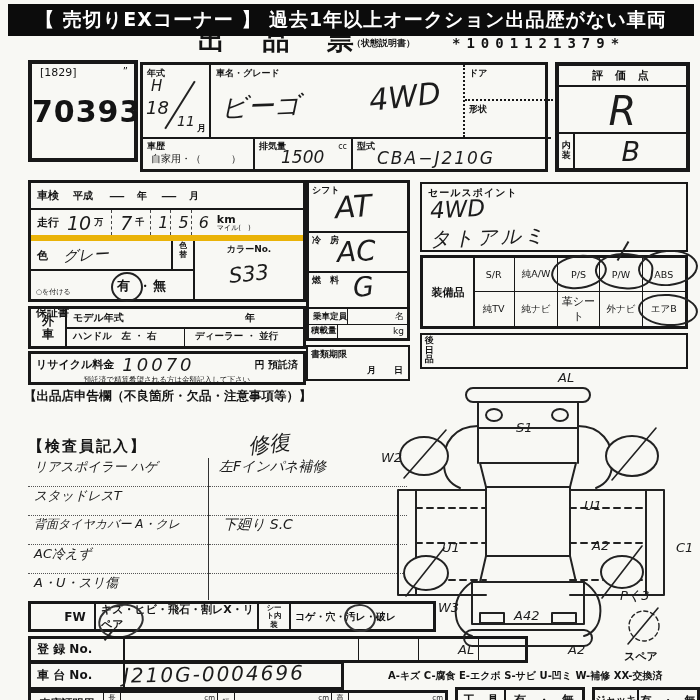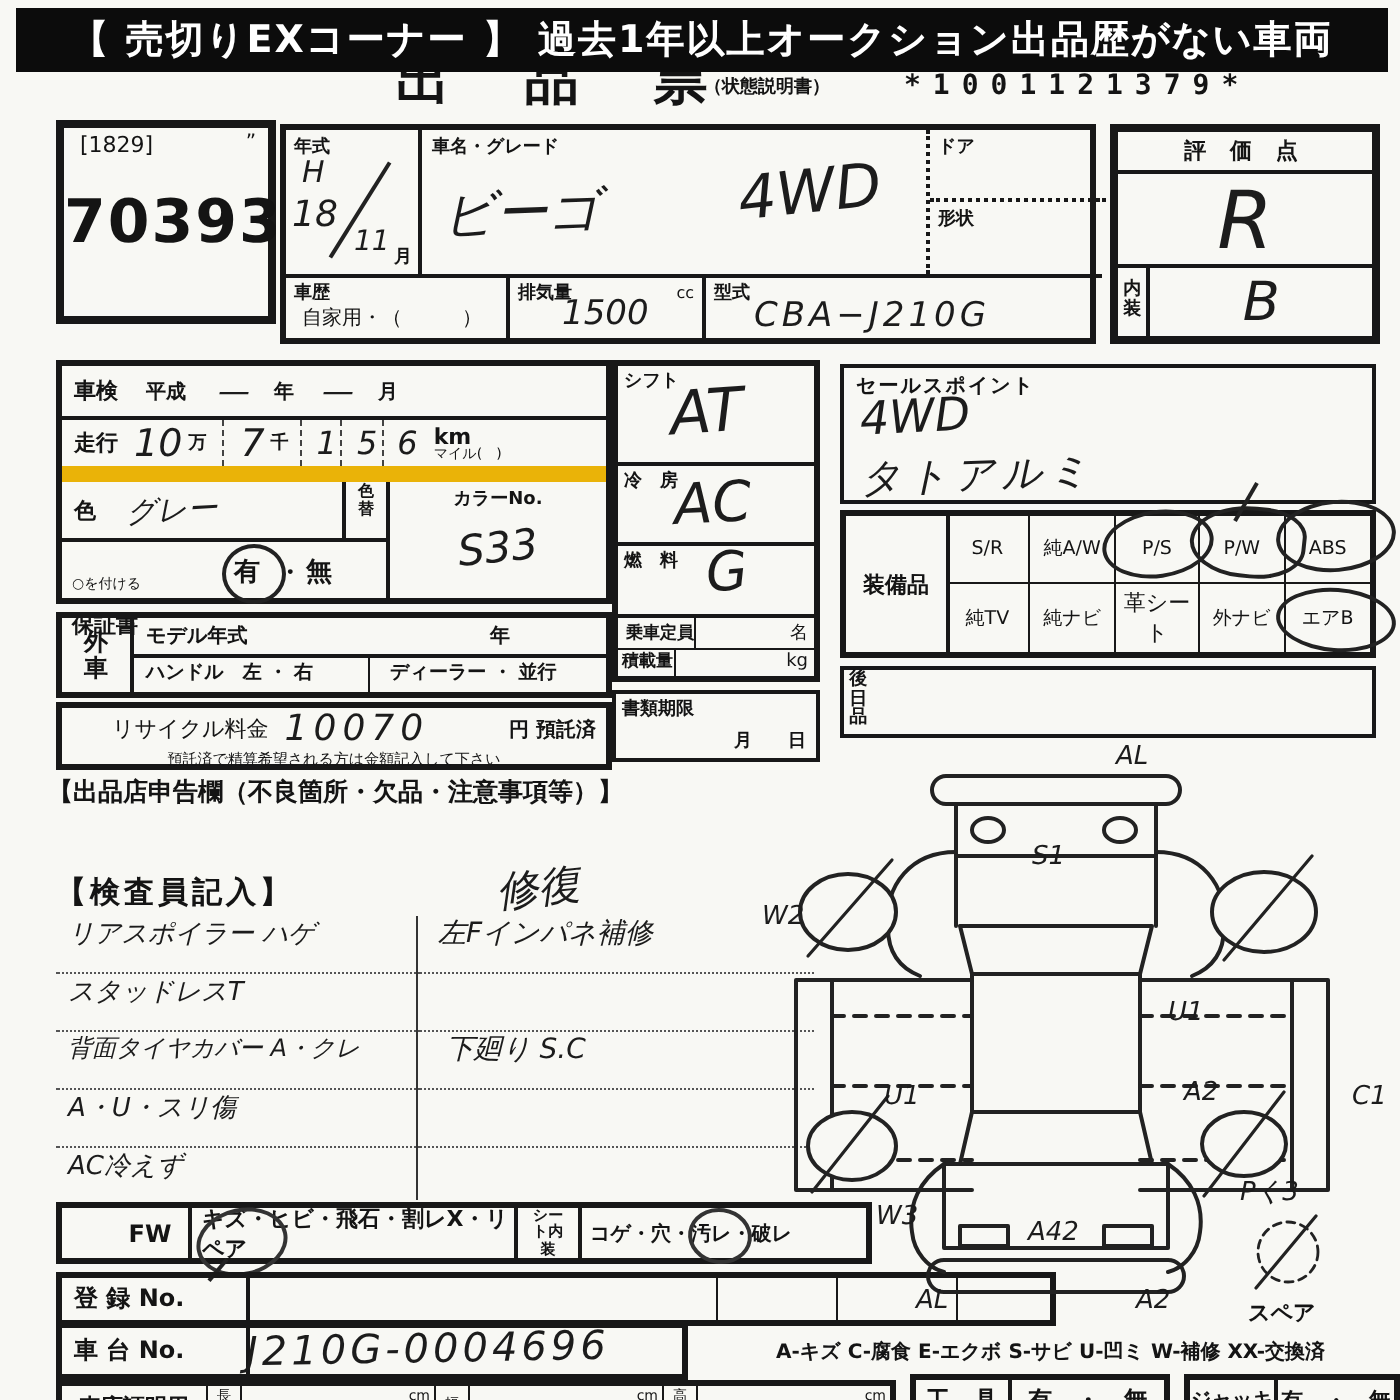--- a/index.html
+++ b/index.html
@@ -88,21 +88,21 @@
 
     <div class="t flexr" style="left:0;top:0;width:272px;height:27px;border-bottom:2px solid #181818;padding:0 6px;box-sizing:border-box;">
       <span style="font-size:11px;font-weight:bold;">車検</span>
       <span style="font-size:10px;font-weight:bold;margin-left:14px;">平成</span>
       <span class="hw" style="font-size:16px;margin-left:16px;">—</span>
       <span style="font-size:10px;font-weight:bold;margin-left:12px;">年</span>
       <span class="hw" style="font-size:16px;margin-left:14px;">—</span>
       <span style="font-size:10px;font-weight:bold;margin-left:12px;">月</span>
     </div>
 
-    <div class="t flexr" style="left:0;top:27px;width:272px;height:31px;border-bottom:8px solid #eab308;box-sizing:border-box;">
+    <div class="t flexr" style="left:0;top:27px;width:272px;height:31px;border-bottom:6px solid #eab308;box-sizing:border-box;">
       <span style="font-size:11px;font-weight:bold;padding-left:6px;">走行</span>
       <span class="hw" style="font-size:19px;margin-left:8px;">10</span>
       <span style="font-size:9px;font-weight:bold;margin-left:3px;">万</span>
       <span class="hw" style="font-size:19px;margin-left:8px;padding-left:8px;border-left:1px dashed #444;align-self:stretch;display:flex;align-items:center;">7</span>
       <span style="font-size:9px;font-weight:bold;margin-left:3px;">千</span>
       <span class="hw" style="font-size:16px;margin-left:6px;padding-left:7px;border-left:1px dashed #444;align-self:stretch;display:flex;align-items:center;">1</span>
       <span class="hw" style="font-size:16px;margin-left:2px;padding-left:7px;border-left:1px dashed #444;align-self:stretch;display:flex;align-items:center;">5</span>
       <span class="hw" style="font-size:16px;margin-left:2px;padding-left:7px;border-left:1px dashed #444;align-self:stretch;display:flex;align-items:center;">6</span>
       <span style="margin-left:8px;display:inline-block;line-height:1;">
         <span style="font-size:11px;font-weight:bold;display:block;">km</span>
@@ -201,40 +201,40 @@
       <span style="font-size:10px;font-weight:bold;margin-left:auto;padding-right:48px;">年</span>
     </div>
     <div class="t flexr" style="left:34px;top:18px;width:238px;height:19px;">
       <span style="font-size:9.5px;font-weight:bold;padding-left:8px;flex:1;">ハンドル　左 ・ 右</span>
       <span style="font-size:9.5px;font-weight:bold;border-left:1.5px solid #181818;align-self:stretch;display:flex;align-items:center;padding-left:10px;width:108px;">ディーラー ・ 並行</span>
     </div>
   </div>
 
   <div class="bx" style="left:28px;top:351px;width:278px;height:34px;border-width:3px;">
     <div class="flexr" style="height:21px;">
-      <span style="font-size:11px;font-weight:normal;padding-left:5px;margin-left:20px;">リサイクル料金</span>
+      <span style="font-size:11px;font-weight:bold;padding-left:5px;">リサイクル料金</span>
       <span class="hw" style="font-size:18px;margin-left:8px;letter-spacing:3px;">10070</span>
       <span style="font-size:10px;font-weight:bold;margin-left:auto;padding-right:5px;">円 預託済</span>
     </div>
     <div style="font-size:7.5px;text-align:center;">預託済で精算希望される方は金額記入して下さい</div>
   </div>
 
   <div class="t" style="left:24px;top:388px;font-size:12.5px;font-weight:bold;">【出品店申告欄（不良箇所・欠品・注意事項等）】</div>
 
   <div class="t" style="left:28px;top:437px;font-size:15px;font-weight:bold;letter-spacing:2px;">【検査員記入】</div>
   <div class="t hw" style="left:248px;top:430px;font-size:21px;transform:rotate(-6deg);">修復</div>
 
   <div class="t" style="left:28px;top:458px;width:378px;height:142px;">
 
     <div class="t" style="left:0;top:0;width:180px;height:142px;">
       <div class="hw" style="height:28px;border-bottom:1px dotted #555;font-size:13px;padding-left:6px;">リアスポイラー ハゲ</div>
       <div class="hw" style="height:28px;border-bottom:1px dotted #555;font-size:13px;padding-left:6px;">スタッドレスT</div>
       <div class="hw" style="height:28px;border-bottom:1px dotted #555;font-size:12px;padding-left:6px;">背面タイヤカバー A・クレ</div>
+      <div class="hw" style="height:28px;border-bottom:1px dotted #555;font-size:13px;padding-left:6px;">AC冷えず</div>
       <div class="hw" style="height:28px;border-bottom:1px dotted #555;font-size:13px;padding-left:6px;">A・U・スリ傷</div>
-      <div class="hw" style="height:28px;border-bottom:1px dotted #555;font-size:13px;padding-left:6px;">AC冷えず</div>
     </div>
 
     <div class="t" style="left:180px;top:0;width:198px;height:142px;border-left:1.5px solid #333;">
       <div class="hw" style="height:28px;border-bottom:1px dotted #555;font-size:14px;padding-left:10px;">左Fインパネ補修</div>
       <div style="height:28px;border-bottom:1px dotted #555;"></div>
       <div class="hw" style="height:28px;border-bottom:1px dotted #555;font-size:14px;padding-left:14px;">下廻り S.C</div>
       <div style="height:28px;border-bottom:1px dotted #555;"></div>
       <div style="height:28px;border-bottom:1px dotted #555;"></div>
     </div>
   </div>

